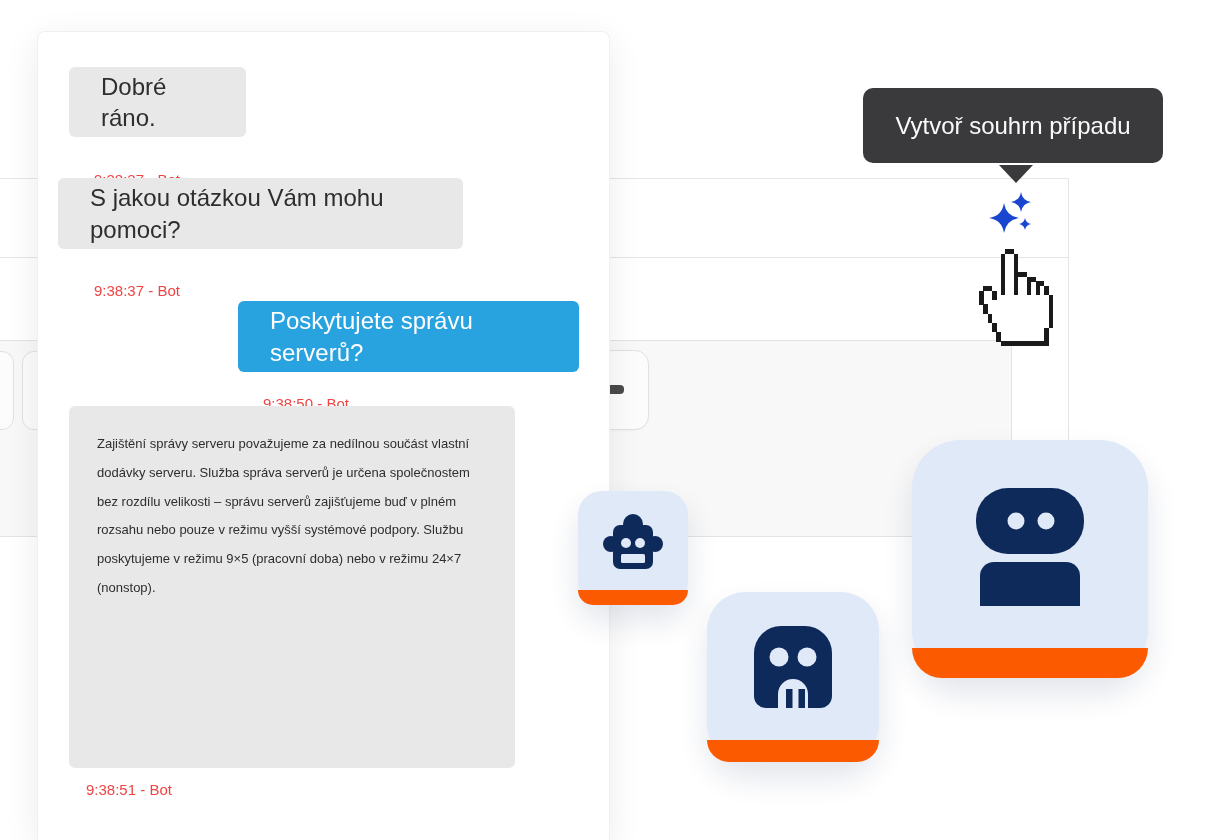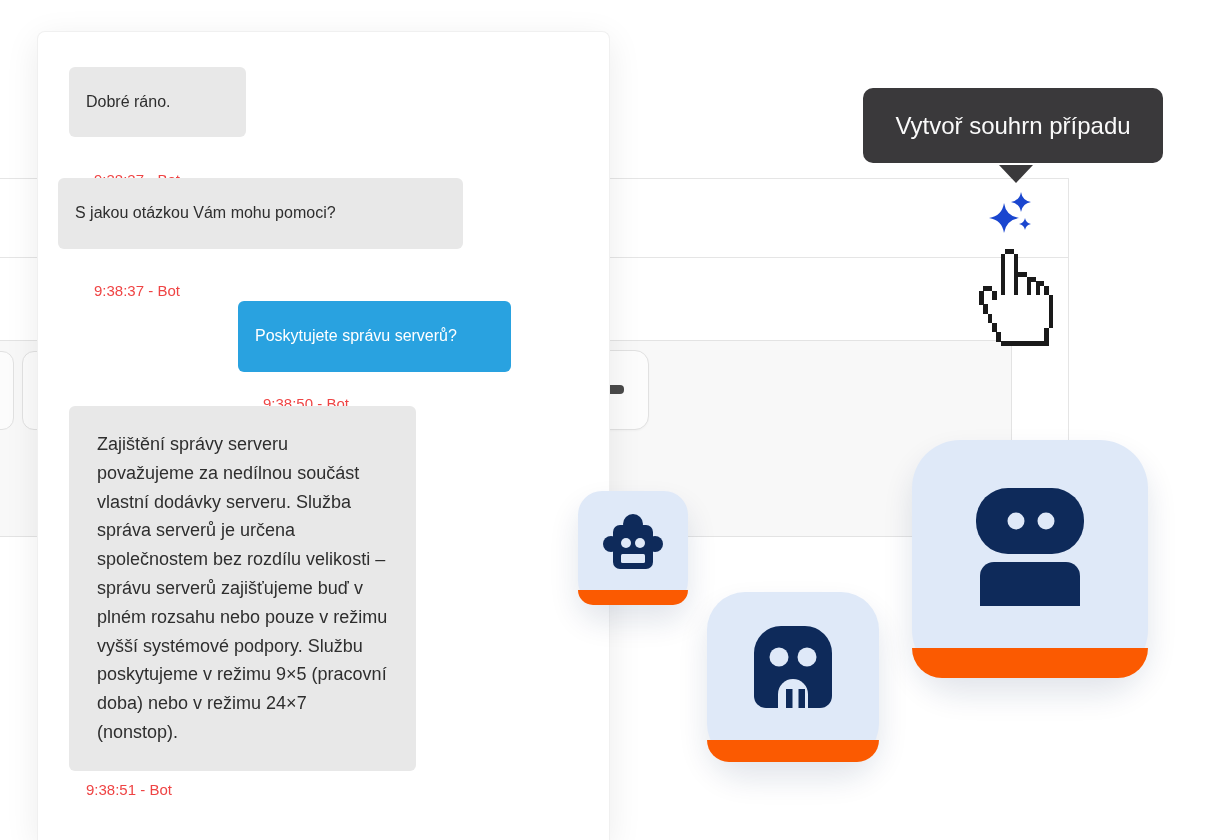--- a/index.html
+++ b/index.html
@@ -22,29 +22,29 @@
   .pill3{left:563px;top:350px;width:84px;height:78px;border-radius:14px;box-shadow:0 1px 2px rgba(0,0,0,.03);}
   .dash{position:absolute;left:34px;top:34px;width:26px;height:9px;border-radius:4px;background:#4a4a4a;}
   
   .chat-panel{
     position:absolute;left:37px;top:31px;width:571px;height:809px;background:#ffffff;
     border:1px solid #f0f0f0;border-bottom:none;border-radius:8px 8px 0 0;
     box-shadow:0 8px 34px rgba(0,0,0,.08);z-index:2;
   }
   .bubble{
     position:absolute;display:flex;align-items:center;border-radius:6px;
-    font-size:16px;color:#2e2e2e;padding:0 17px;box-sizing:border-box;line-height:1.3;
+    font-size:24px;color:#2e2e2e;padding:0 32px;box-sizing:border-box;line-height:1.3;
   }
   .bubble.bot{background:#e8e8e8;}
   .bubble.user{background:#29a2e0;color:#ffffff;}
   .b1{left:31px;top:35px;width:177px;height:70px;}
   .b2{left:20px;top:146px;width:405px;height:71px;}
-  .b3{left:200px;top:269px;width:273px;height:71px;}
-  .b4{left:31px;top:374px;width:347px;min-height:362px;padding:24px 28px;
-      font-size:18px;line-height:28.8px;align-items:flex-start;}
+  .b3{left:200px;top:269px;width:341px;height:71px;}
+  .b4{left:31px;top:374px;width:446px;min-height:362px;padding:24px 28px;
+      font-size:13px;line-height:28.8px;align-items:flex-start;}
   .tstamp{position:absolute;font-size:15px;color:#ef4444;white-space:nowrap;}
   .t1{left:56px;top:139px;}
   .t2{left:56px;top:250px;}
   .t3{left:225px;top:363px;text-align:center;}
   .t4{left:48px;top:749px;}
   
   .card{
     position:absolute;background:#dfe9f8;z-index:3;
     box-shadow:0 16px 30px rgba(20,40,90,.12);
     display:flex;justify-content:center;

